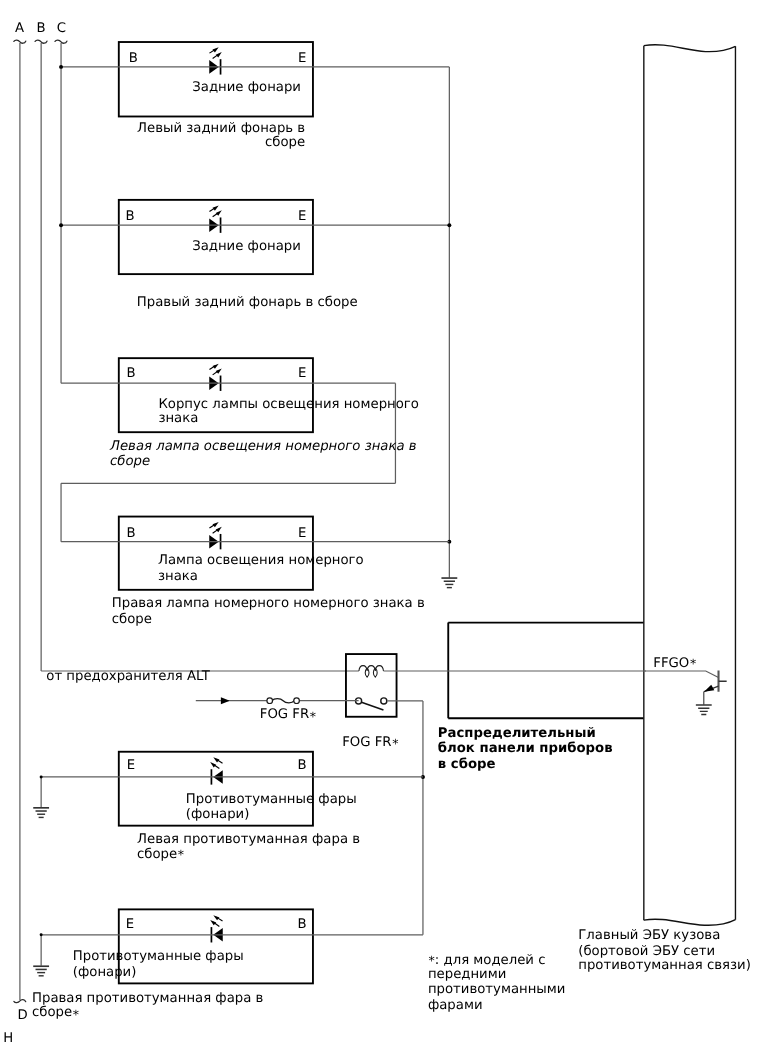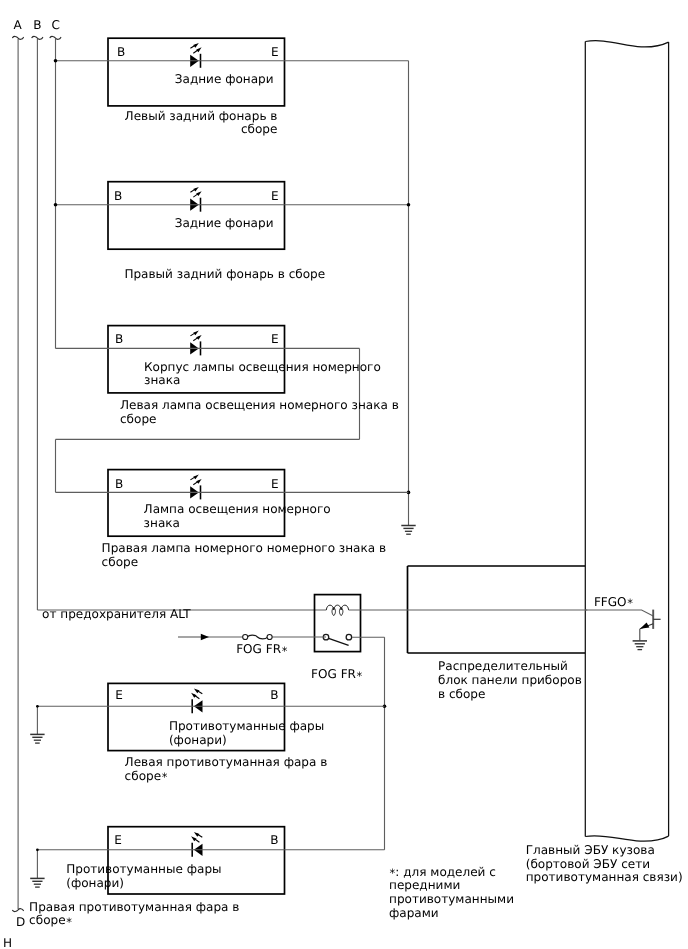--- a/index.html
+++ b/index.html
@@ -157,21 +157,21 @@
       <div class="lbl" style="left: 124.6px; top: 109.7px; text-align: right;">Левый задний фонарь в
 сборе</div>
       <div class="term" style="left: 114px; top: 189.7px;">B</div>
       <div class="term" style="left: auto; top: 189.7px; right: 409.4px;">E</div>
       <div class="lbl" style="left: 174.7px; top: 216.8px;">Задние фонари</div>
       <div class="lbl" style="left: 124.4px; top: 268px;">Правый задний фонарь в сборе</div>
       <div class="term" style="left: 115.1px; top: 332.9px;">B</div>
       <div class="term" style="left: auto; top: 332.9px; right: 409.4px;">E</div>
       <div class="lbl" style="left: 144px; top: 360.6px;">Корпус лампы освещения номерного
 знака</div>
-      <div class="lbl" style="left: 120px; top: 398.9px;">Левая лампа освещения номерного знака в
+      <div class="lbl" style="left: 100px; top: 398.9px; font-style: italic;">Левая лампа освещения номерного знака в
 сборе</div>
       <div class="term" style="left: 115.1px; top: 477.8px;">B</div>
       <div class="term" style="left: auto; top: 477.8px; right: 409.4px;">E</div>
       <div class="lbl" style="left: 143.6px; top: 502.9px;">Лампа освещения номерного
 знака</div>
       <div class="lbl" style="left: 101.6px; top: 541.9px;">Правая лампа номерного номерного знака в
 сборе</div>
       <div class="term" style="left: 115.2px; top: 688.8px;">E</div>
       <div class="term" style="left: auto; top: 688.8px; right: 409.4px;">B</div>
       <div class="lbl" style="left: 168.9px; top: 719.8px;">Противотуманные фары
@@ -186,21 +186,21 @@
 сборе<span class="ast">*</span></div>
       <div class="lbl" style="left: 13.6px; top: 18.8px;">A</div>
       <div class="lbl" style="left: 33.2px; top: 18.8px;">B</div>
       <div class="lbl" style="left: 51.5px; top: 18.8px;">C</div>
       <div class="lbl" style="left: 16px; top: 915.6px;">D</div>
       <div class="lbl" style="left: 2.9px; top: 936.5px;">H</div>
       <div class="lbl" style="left: 42.1px; top: 608px;">от предохранителя ALT</div>
       <div class="lbl" style="left: 236.2px; top: 643px;">FOG FR<span class="ast">*</span></div>
       <div class="lbl" style="left: 311.1px; top: 668.3px;">FOG FR<span class="ast">*</span></div>
       <div class="lbl" style="left: 593.9px; top: 595.7px;">FFGO<span class="ast">*</span></div>
-      <div class="lbl" style="left: 438px; top: 660.2px;">Распределительный
+      <div class="lbl" style="left: 398px; top: 660.2px; font-weight: bold;">Распределительный
 блок панели приборов
 в сборе</div>
       <div class="lbl" style="left: 357px; top: 865.6px; margin-left: 32px;"><span class="ast">*</span>: для моделей с
 передними
 противотуманными
 фарами</div>
       <div class="lbl" style="left: 525.7px; top: 843.9px;">Главный ЭБУ кузова
 (бортовой ЭБУ сети
 противотуманная связи)</div>
     </div>

